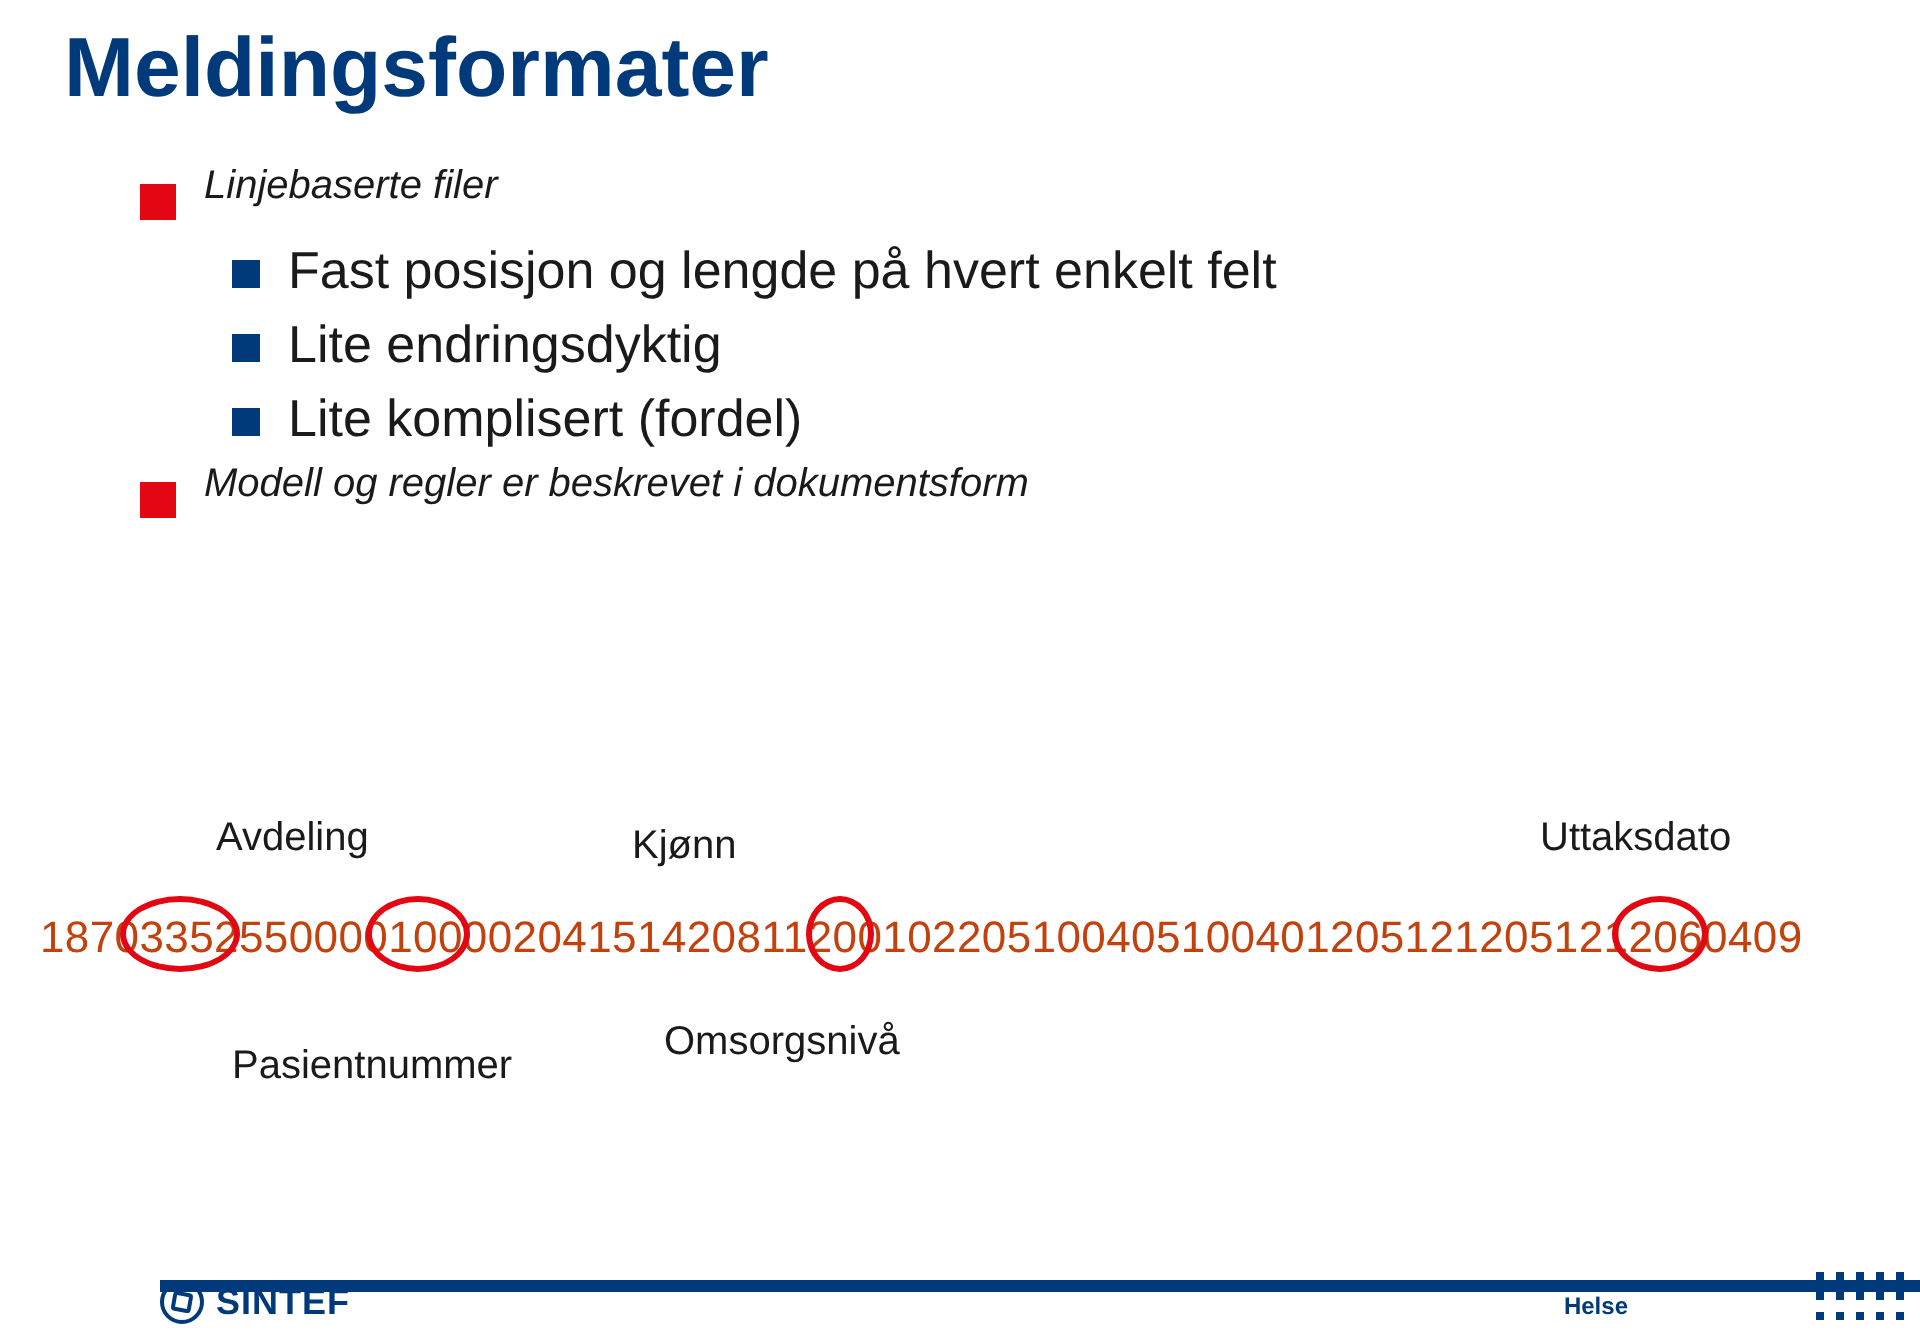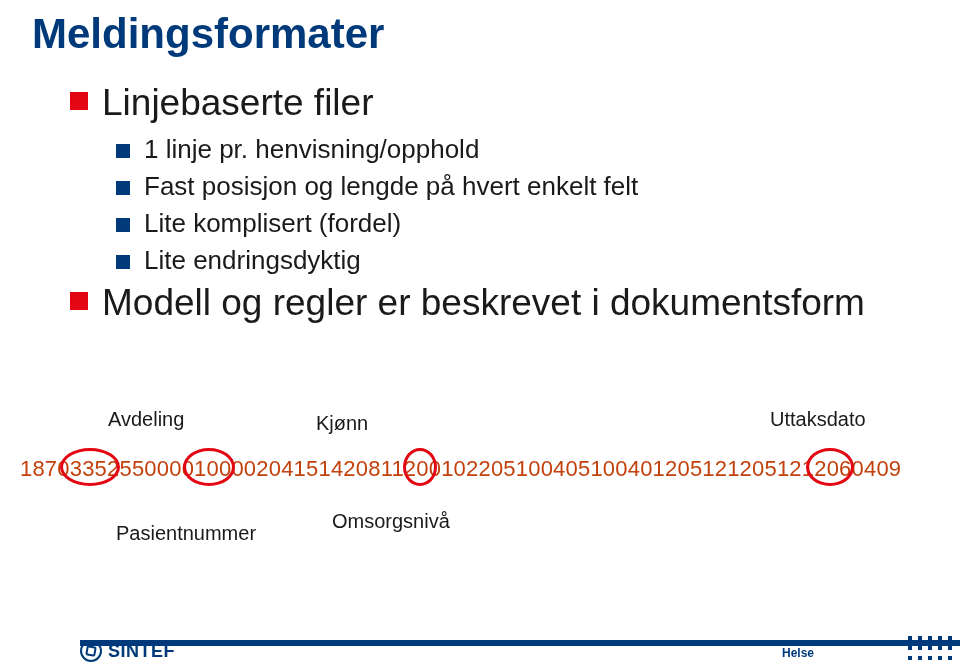--- a/index.html
+++ b/index.html
@@ -4,21 +4,21 @@
 <style>
   * { box-sizing: border-box; margin: 0; padding: 0; }
   html, body { width: 960px; height: 670px; font-family: Arial, Helvetica, sans-serif; background: #fff; overflow: hidden; }
   .slide { position: relative; width: 960px; height: 670px; }
   .title { position: absolute; left: 32px; top: 10px; font-size: 42px; font-weight: bold; color: #003a7a; }
   .content { position: absolute; left: 70px; top: 82px; width: 820px; }
   .bullet-row { display: flex; align-items: flex-start; margin-bottom: 10px; }
   .sq { flex: 0 0 auto; margin-top: 10px; margin-right: 14px; }
   .sq-red { width: 18px; height: 18px; background: #e30613; }
   .sq-navy { width: 14px; height: 14px; background: #003a7a; margin-top: 10px; margin-right: 14px; }
-  .lvl1 { font-size: 37px; color: #1a1a1a; }
+  .lvl1 { font-size: 20px; color: #1a1a1a; font-style: italic; }
   .lvl2 { font-size: 26px; color: #1a1a1a; }
   .lvl2-row { margin-left: 46px; margin-bottom: 6px; }
   .diagram { position: absolute; left: 0; top: 408px; width: 960px; height: 180px; }
   .dlabel { position: absolute; font-size: 20px; color: #1a1a1a; }
   .data-string { position: absolute; font-family: Arial, sans-serif; font-size: 22px; color: #c2410c; letter-spacing: 0.2px; white-space: pre; }
   .oval { position: absolute; border: 3px solid #e30613; border-radius: 50%; }
   .footer { position: absolute; left: 16px; bottom: 0; width: 960px; height: 30px; margin-left: 38px; }
   .footer-bar { position: absolute; left: 26px; right: 26px; top: 0; height: 6px; background: #003a7a; }
   .logo { position: absolute; left: 26px; bottom: 8px; display: flex; align-items: center; gap: 6px; }
   .logo-badge { width: 22px; height: 22px; border-radius: 50%; border: 2px solid #003a7a; display:flex; align-items:center; justify-content:center; }
@@ -38,33 +38,29 @@
 
   <div class="content">
 
     <div class="bullet-row">
       <div class="sq sq-red"></div>
       <div class="lvl1">Linjebaserte filer</div>
     </div>
 
     <div class="bullet-row lvl2-row">
       <div class="sq sq-navy"></div>
-      <div class="lvl2">1 linje pr. henvisning/opphold</div>
-    </div>
-    <div class="bullet-row lvl2-row">
-      <div class="sq sq-navy"></div>
       <div class="lvl2">Fast posisjon og lengde på hvert enkelt felt</div>
     </div>
     <div class="bullet-row lvl2-row">
       <div class="sq sq-navy"></div>
-      <div class="lvl2">Lite komplisert (fordel)</div>
+      <div class="lvl2">Lite endringsdyktig</div>
     </div>
     <div class="bullet-row lvl2-row">
       <div class="sq sq-navy"></div>
-      <div class="lvl2">Lite endringsdyktig</div>
+      <div class="lvl2">Lite komplisert (fordel)</div>
     </div>
 
     <div class="bullet-row" style="margin-top:6px;">
       <div class="sq sq-red"></div>
       <div class="lvl1">Modell og regler er beskrevet i dokumentsform</div>
     </div>
 
   </div>
 
   <div class="diagram">

